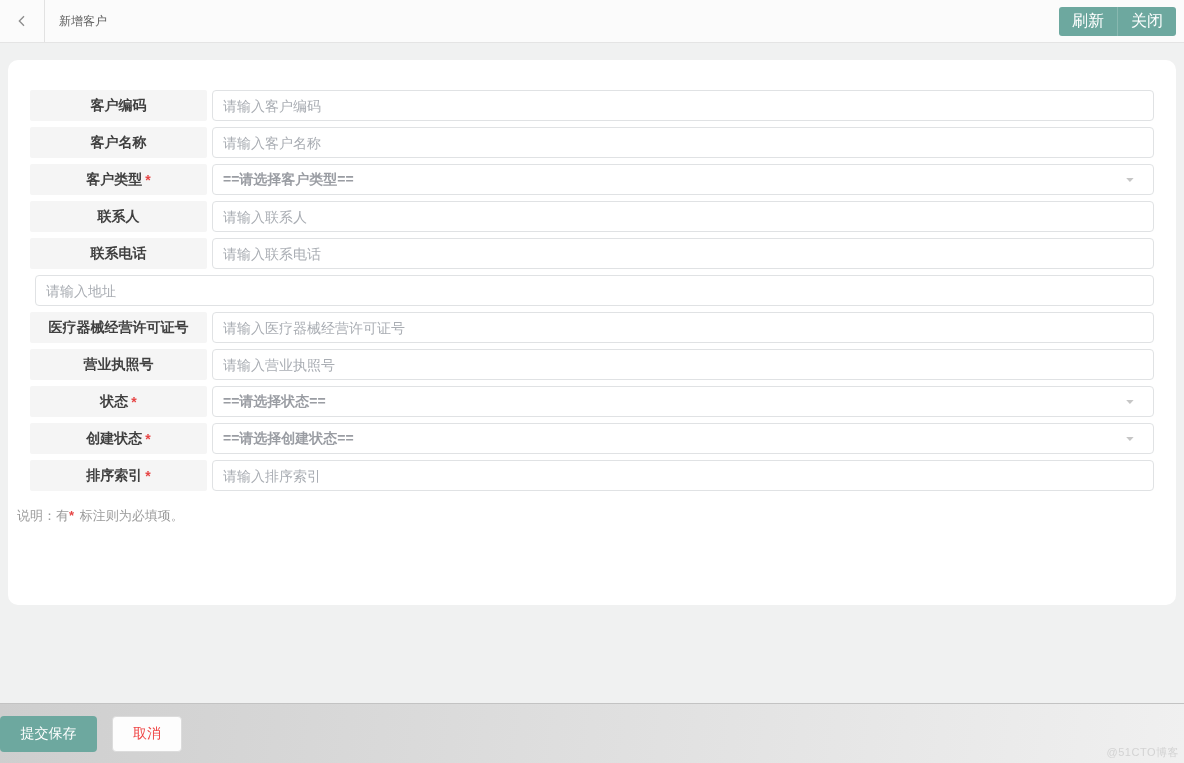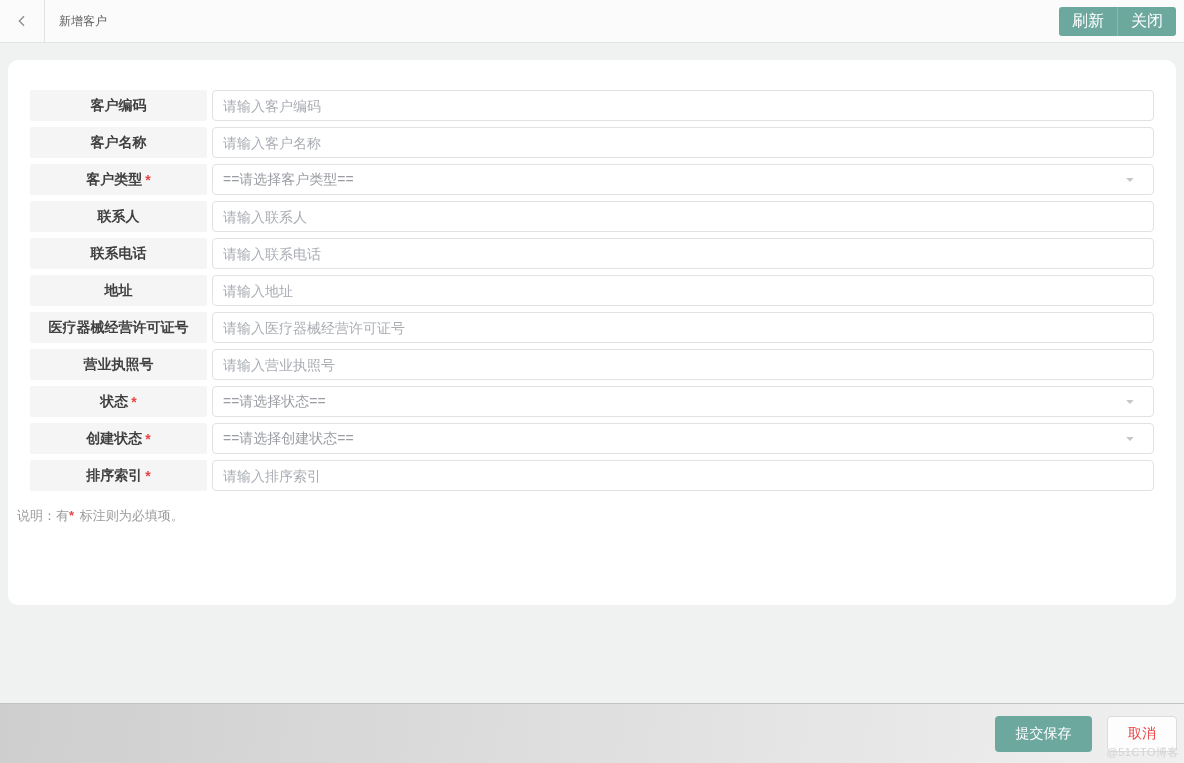--- a/index.html
+++ b/index.html
@@ -48,30 +48,30 @@
     width:100%; height:31px; border:1px solid #e0e2e4; border-radius:4px;
     padding:0 10px; font-size:14px; color:#606266; outline:none;
     font-family:inherit; background:#fff;
   }
   .text-input::placeholder { color:#a9adb3; }
   .select-box {
     width:100%; height:31px; border:1px solid #e0e2e4; border-radius:4px;
     background:#fff; display:flex; align-items:center; padding:0 10px;
     cursor:pointer;
   }
-  .select-text { flex:1; font-size:14px; color:#9a9da3; }
+  .select-text { flex:1; font-size:14px; color:#9a9da3;font-weight:bold; }
   .caret { font-size:10px; color:#c6c6c6; transform:scaleY(0.72) scaleX(1.25); margin-right:8px; }
   .note { margin-top:16px; margin-left:-13px; font-size:13px; color:#9b9b9b; }
   .note .star { margin-left:0; margin-right:2px; }
   
   .footer-bar {
     position:absolute; left:0; right:0; bottom:0; height:60px;
     background:linear-gradient(97deg,#cecece 0%,#f0f0f0 100%);
     border-top:1px solid #c3c3c3;
-    display:flex; align-items:center; justify-content:flex-end;
+    display:flex; align-items:center; 
   }
   .submit-btn {
     background:#6da89f; color:#fff; border:none; border-radius:4px;
     width:97px; height:36px; font-size:14px; cursor:pointer; font-family:inherit;
   }
   .cancel-btn {
     background:#fdfdfd; color:#ef4444; border:1px solid #dcdcdc; border-radius:4px;
     width:70px; height:36px; font-size:14px; margin-left:15px; margin-right:7px;
     cursor:pointer; font-family:inherit;
   }
@@ -129,23 +129,20 @@
         </div>
         <div class="field-cell"><input class="text-input" type="text" placeholder="请输入联系人" style=""></div>
       </div>
       <div class="form-row">
         <div class="field-label">
           <span>联系电话</span>
         </div>
         <div class="field-cell"><input class="text-input" type="text" placeholder="请输入联系电话" style=""></div>
       </div>
       <div class="form-row">
-        <div class="field-label">
-          <span>地址</span>
-        </div>
         <div class="field-cell"><input class="text-input" type="text" placeholder="请输入地址" style=""></div>
       </div>
       <div class="form-row">
         <div class="field-label">
           <span>医疗器械经营许可证号</span>
         </div>
         <div class="field-cell"><input class="text-input" type="text" placeholder="请输入医疗器械经营许可证号" style=""></div>
       </div>
       <div class="form-row">
         <div class="field-label">

